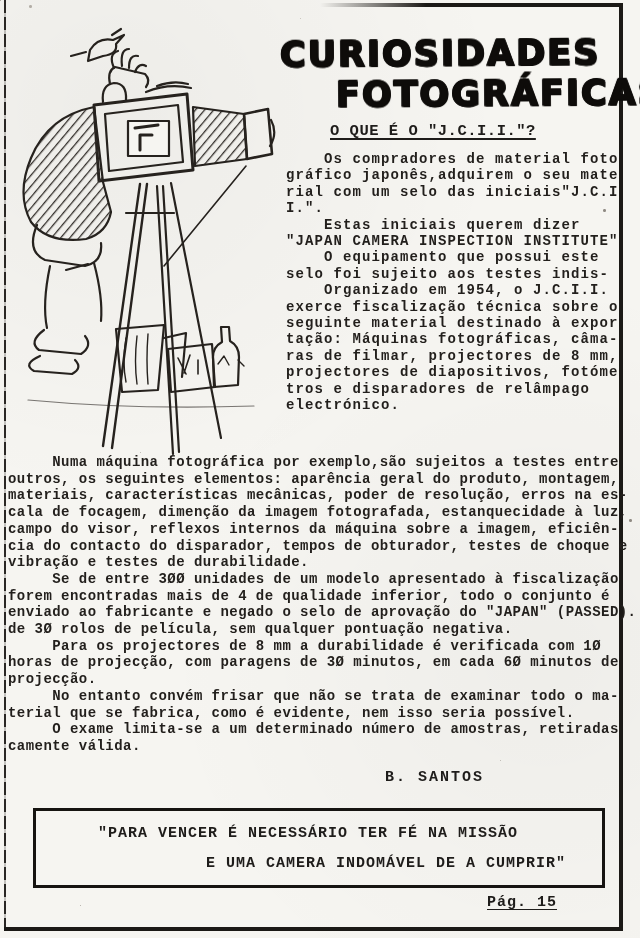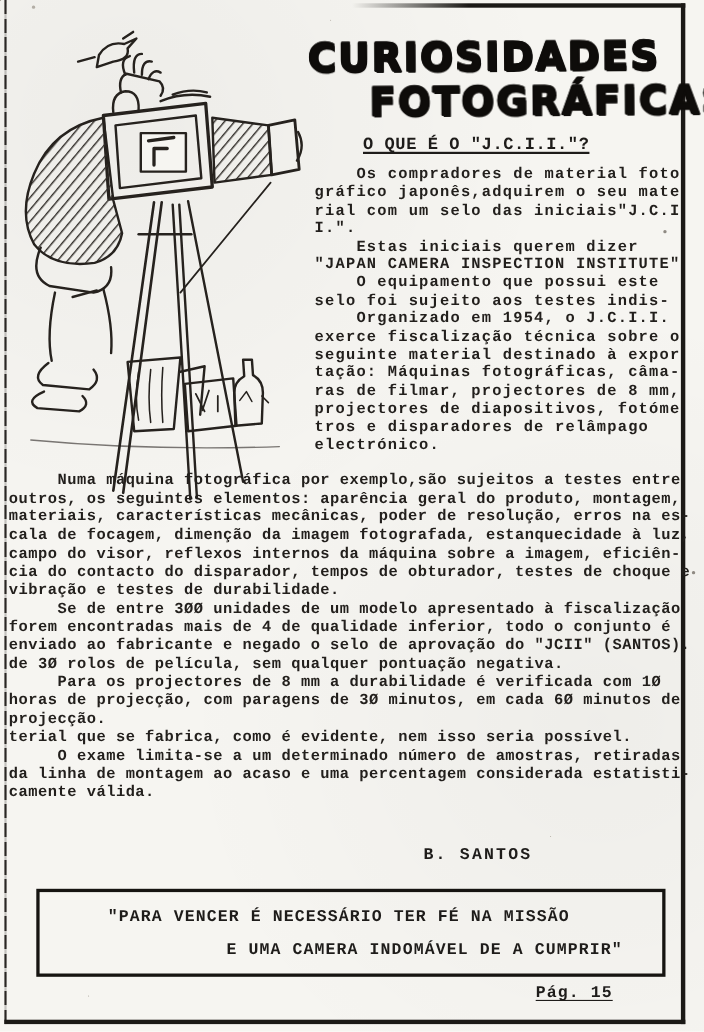--- a/index.html
+++ b/index.html
@@ -42,21 +42,21 @@
     text-decoration-thickness:1.5px;
   }
 
   .t-line{white-space:pre;}
   #column-text{
     position:absolute; left:286px; top:151px; width:349px;
     font-size:14px; line-height:16.4px; font-weight:bold;
     letter-spacing:1.1px; color:#221f1c;
   }
   #body-text{
-    position:absolute; left:8px; top:429px; width:627px;
+    position:absolute; left:8px; top:454px; width:627px;
     font-size:14px; line-height:16.7px; font-weight:bold;
     letter-spacing:0.45px; color:#221f1c;
   }
   #signature{
     position:absolute; left:385px; top:769px;
     font-weight:bold; font-size:15px; letter-spacing:2px;
   }
   #quote-box{
     position:absolute; left:33px; top:808px; width:566px; height:74px;
     border:3px solid #161411;
@@ -180,28 +180,28 @@
   <div id="body-text">
       <div class="t-line">     Numa máquina fotográfica por exemplo,são sujeitos a testes entre</div>
       <div class="t-line">outros, os seguintes elementos: aparência geral do produto, montagem,</div>
       <div class="t-line">materiais, características mecânicas, poder de resolução, erros na es-</div>
       <div class="t-line">cala de focagem, dimenção da imagem fotografada, estanquecidade à luz,</div>
       <div class="t-line">campo do visor, reflexos internos da máquina sobre a imagem, eficiên-</div>
       <div class="t-line">cia do contacto do disparador, tempos de obturador, testes de choque e</div>
       <div class="t-line">vibração e testes de durabilidade.</div>
       <div class="t-line">     Se de entre 3ØØ unidades de um modelo apresentado à fiscalização</div>
       <div class="t-line">forem encontradas mais de 4 de qualidade inferior, todo o conjunto é</div>
-      <div class="t-line">enviado ao fabricante e negado o selo de aprovação do "JCII" (SANTOS).</div>
+      <div class="t-line">enviado ao fabricante e negado o selo de aprovação do "JAPAN" (PASSED).</div>
       <div class="t-line">de 3Ø rolos de película, sem qualquer pontuação negativa.</div>
       <div class="t-line">     Para os projectores de 8 mm a durabilidade é verificada com 1Ø</div>
       <div class="t-line">horas de projecção, com paragens de 3Ø minutos, em cada 6Ø minutos de</div>
       <div class="t-line">projecção.</div>
+      <div class="t-line">     No entanto convém frisar que não se trata de examinar todo o ma-</div>
       <div class="t-line">terial que se fabrica, como é evidente, nem isso seria possível.</div>
       <div class="t-line">     O exame limita-se a um determinado número de amostras, retiradas</div>
-      <div class="t-line">da linha de montagem ao acaso e uma percentagem considerada estatisti-</div>
       <div class="t-line">camente válida.</div>
     </div>
 
   <div id="signature">B. SANTOS</div>
 
   <div id="quote-box">
     <div id="quote-line1">"PARA VENCER É NECESSÁRIO TER FÉ NA MISSÃO</div>
     <div id="quote-line2">E UMA CAMERA INDOMÁVEL DE A CUMPRIR"</div>
   </div>
 

